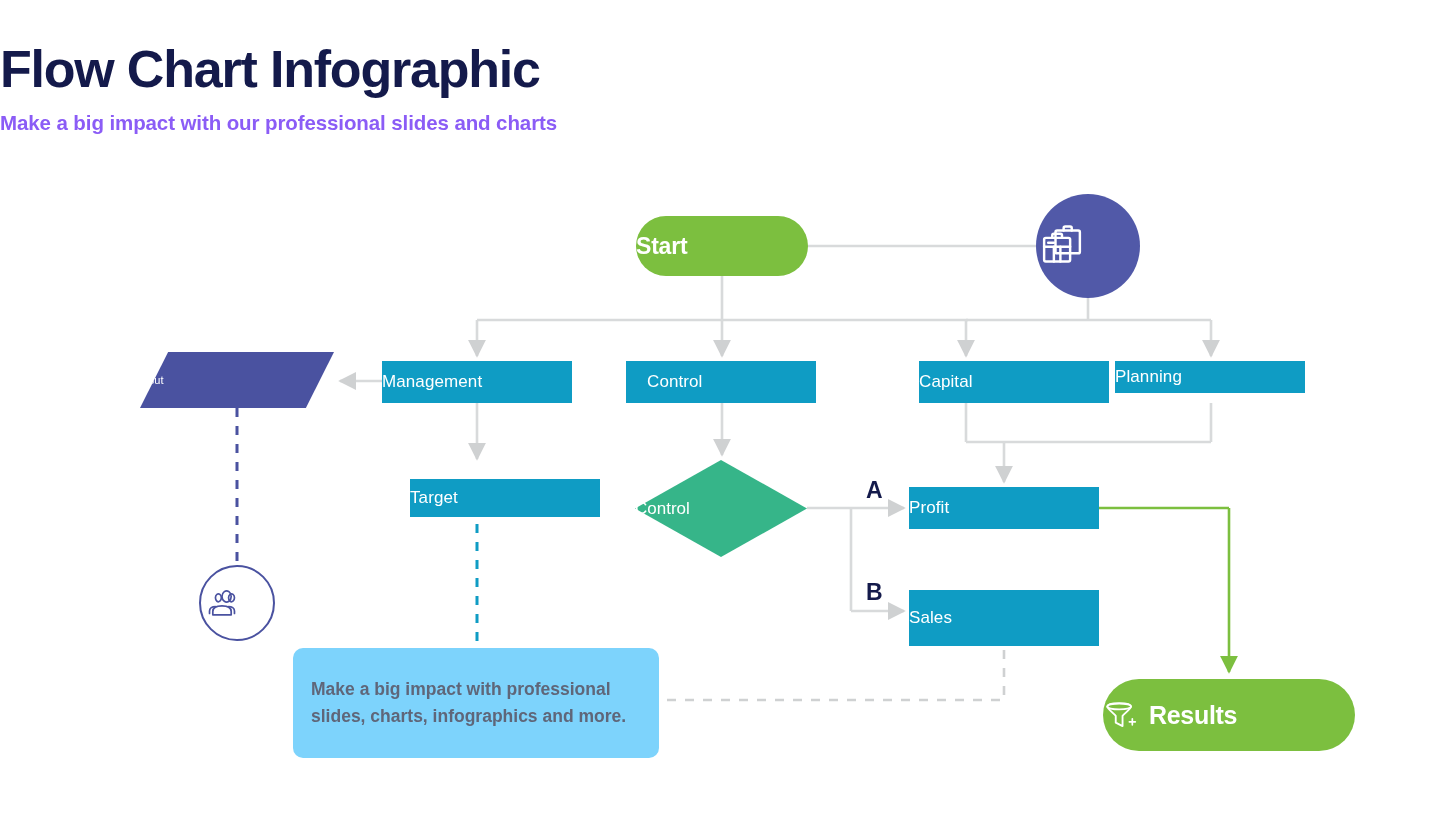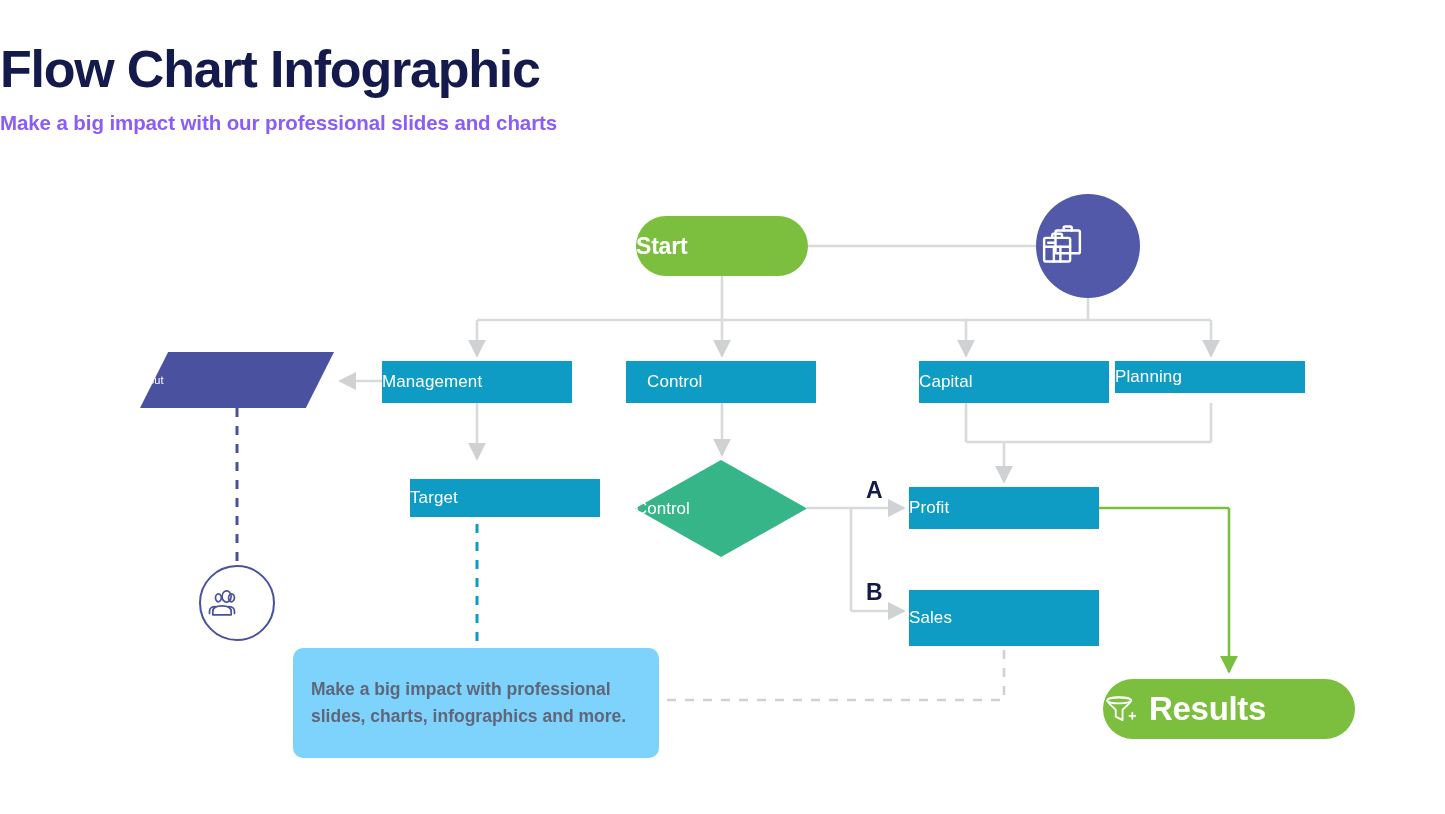--- a/index.html
+++ b/index.html
@@ -80,22 +80,22 @@
 
   #n-start {
     left: 636px; top: 216px;
     width: 172px; height: 60px;
     font-size: 23px;
     letter-spacing: -0.2px;
   }
 
   #n-results {
     left: 1103px; top: 679px;
-    width: 252px; height: 60px;
-    font-size: 33px;
+    width: 252px; height: 72px;
+    font-size: 25px;
     letter-spacing: -0.3px;
     gap: 12px;
   }
   #n-results .ricon { display: block; width: 34px; height: 34px; }
 
   #circle-brief {
     left: 1036px; top: 194px;
     width: 104px; height: 104px;
     border-radius: 50%;
     background: #5159a8;

